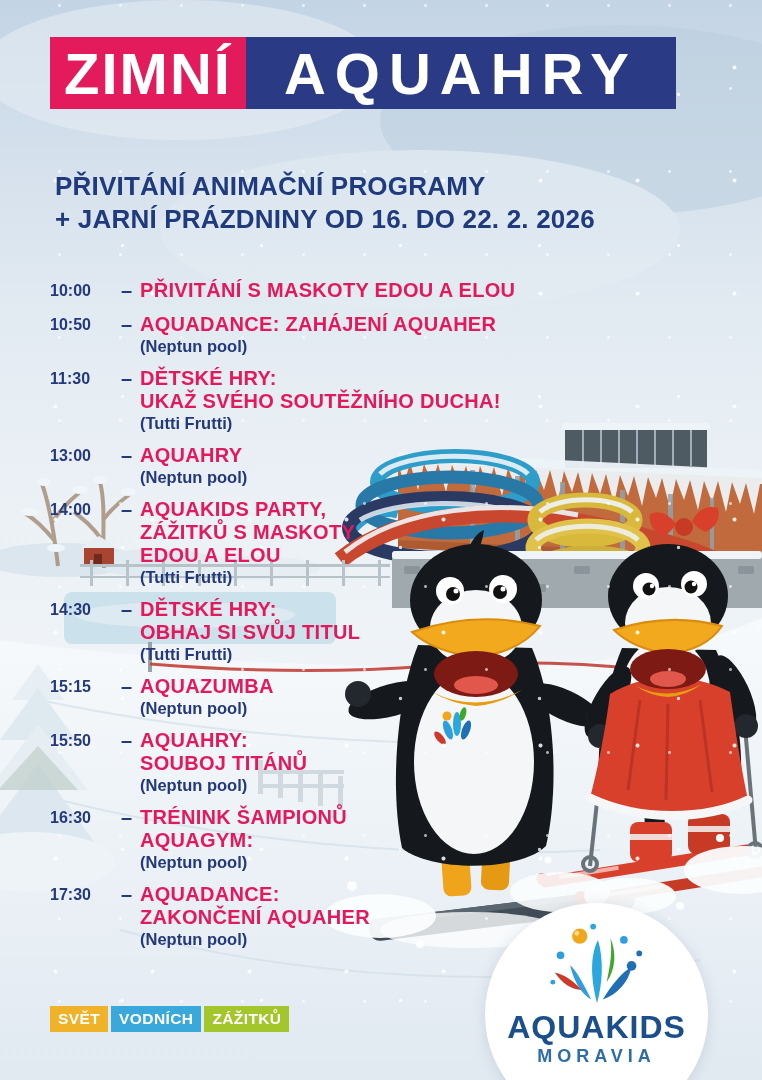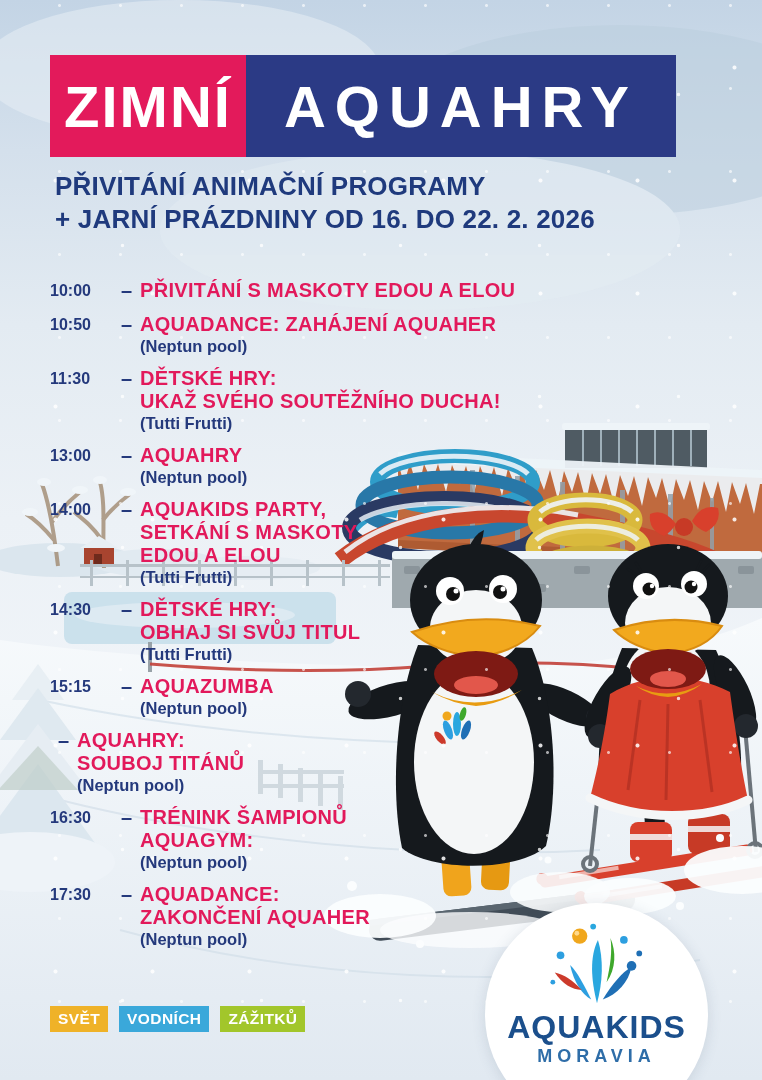--- a/index.html
+++ b/index.html
@@ -12,37 +12,37 @@
   .snowfall{
     position:absolute;inset:0;z-index:3;pointer-events:none;opacity:.9;
     background-image:
       radial-gradient(circle, rgba(255,255,255,.95) 1.6px, transparent 2.4px),
       radial-gradient(circle, rgba(255,255,255,.70) 1.1px, transparent 1.8px),
       radial-gradient(circle, rgba(255,255,255,.85) 1.3px, transparent 2.1px);
     background-size:97px 113px, 61px 83px, 139px 151px;
     background-position:7px 11px, 29px 47px, 53px 19px;
   }
   
-  .banner{position:absolute;left:50px;top:55px;height:102px;display:flex;z-index:4;}
+  .banner{position:absolute;left:50px;top:37px;height:72px;display:flex;z-index:4;}
   .banner .blk{display:flex;align-items:center;justify-content:center;color:#fff;}
   .banner .blk-left{width:196px;font-size:58px;letter-spacing:2px;}
   .banner .blk-right{width:430px;font-size:58px;letter-spacing:9px;}
   
   .subtitle{position:absolute;left:55px;top:170px;z-index:4;color:#1f3a7d;
     font-size:26px;line-height:33px;letter-spacing:.2px;}
   
   .schedule{position:absolute;left:50px;top:279px;width:530px;z-index:4;}
   .row{display:flex;margin-bottom:11px;}
   .time{width:63px;color:#24397c;font-size:16px;line-height:23px;flex:none;}
   .dash{width:27px;color:#24397c;font-size:20px;line-height:23px;text-align:center;flex:none;}
   .content{flex:1;}
   .t-line{color:#e2195b;font-size:20px;line-height:23px;letter-spacing:.3px;}
   .location{color:#24397c;font-size:16.5px;line-height:19px;margin-top:1px;}
   
-  .badges{position:absolute;left:50px;top:1006px;display:flex;gap:11px;z-index:4;}
+  .badges{position:absolute;left:50px;top:1006px;display:flex;gap:3px;z-index:4;}
   .badge{display:inline-block;color:#fff;font-size:15.5px;line-height:16px;padding:5px 8px;letter-spacing:.4px;}
   
   .logo-circle{position:absolute;left:485px;top:903px;width:223px;height:223px;border-radius:50%;
     background:#fff;z-index:5;text-align:center;box-shadow:0 2px 14px rgba(60,80,110,.15);}
   .logo-splash{display:block;margin:12px auto 0;}
   .logo-name{color:#1b4f8c;font-size:32px;line-height:32px;letter-spacing:1px;}
   .logo-region{color:#2e6da8;font-size:18px;line-height:24px;letter-spacing:5px;font-weight:bold;margin-top:1px;}
 </style>
 </head>
 <body>
@@ -387,21 +387,21 @@
           <div class="location">(Neptun pool)</div>
         </div>
       </div>
 
       <div class="row">
         <div class="time">14:00</div>
         <div class="dash">–</div>
         <div class="content">
           <div class="titles">
             <div class="t-line">AQUAKIDS PARTY,</div>
-            <div class="t-line">SETKÁNÍ S MASKOTY</div>
+            <div class="t-line">ZÁŽITKŮ S MASKOTY</div>
             <div class="t-line">EDOU A ELOU</div>
           </div>
           <div class="location">(Tutti Frutti)</div>
         </div>
       </div>
 
       <div class="row">
         <div class="time">14:30</div>
         <div class="dash">–</div>
         <div class="content">
@@ -418,20 +418,21 @@
         <div class="dash">–</div>
         <div class="content">
           <div class="titles">
             <div class="t-line">AQUAZUMBA</div>
           </div>
           <div class="location">(Neptun pool)</div>
         </div>
       </div>
 
       <div class="row">
+        <div class="time">15:50</div>
         <div class="dash">–</div>
         <div class="content">
           <div class="titles">
             <div class="t-line">AQUAHRY:</div>
             <div class="t-line">SOUBOJ TITÁNŮ</div>
           </div>
           <div class="location">(Neptun pool)</div>
         </div>
       </div>
 

